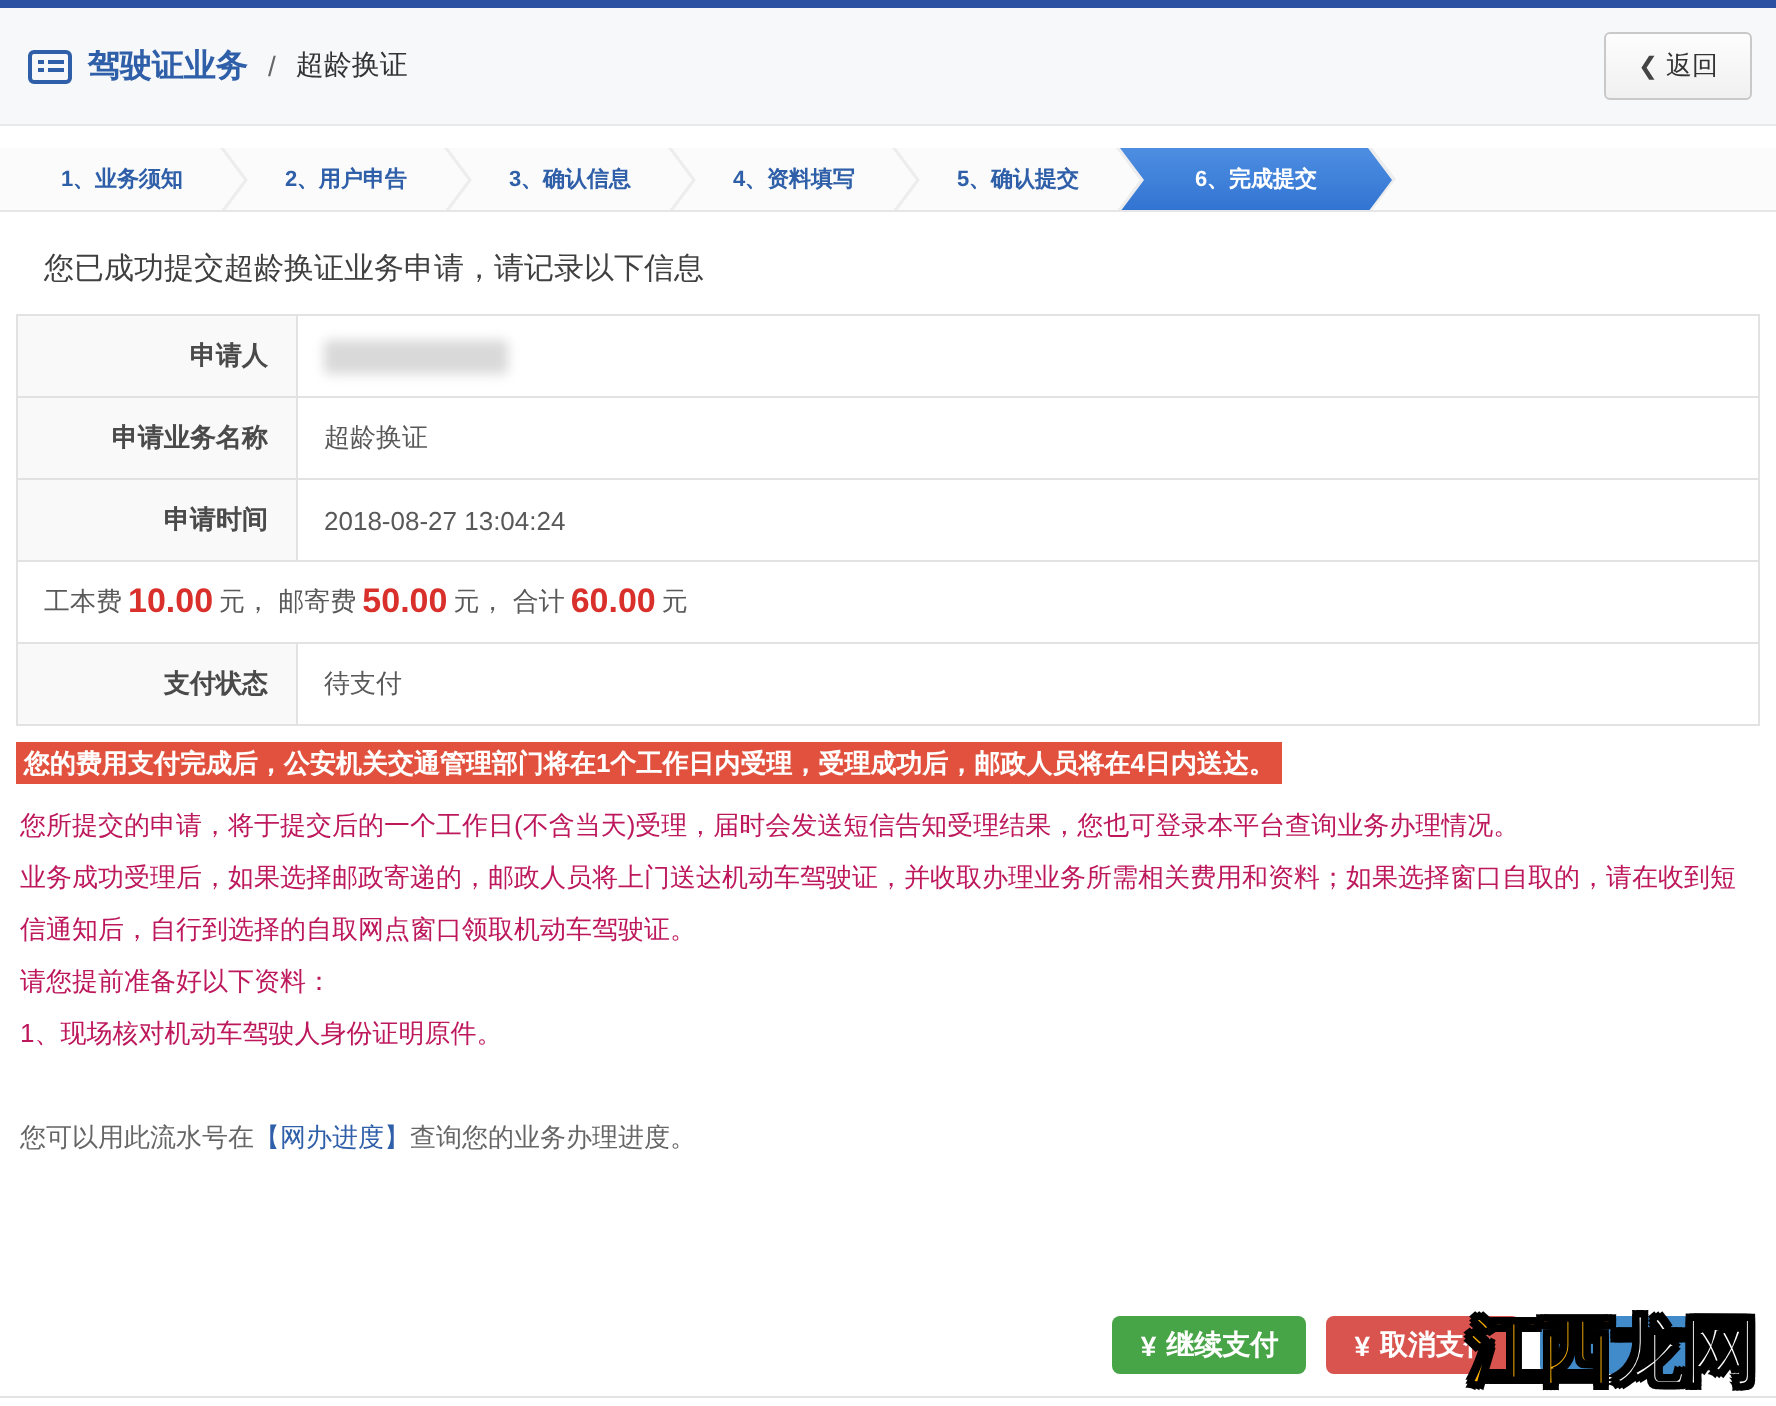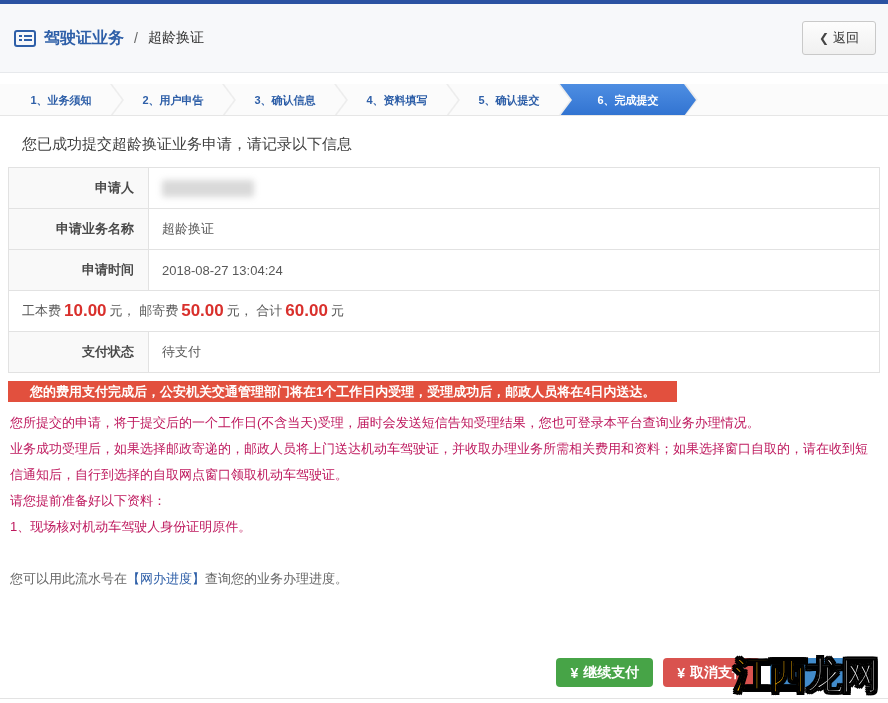--- a/index.html
+++ b/index.html
@@ -5,21 +5,21 @@
   * { margin:0; padding:0; box-sizing:border-box; }
   html,body { width:888px; height:703px; }
   body {
     font-family:"Liberation Sans","DejaVu Sans",sans-serif;
     background:#ffffff; color:#555; position:relative; overflow:hidden;
     font-size:13px;
   }
   .top-accent { height:4px; background:#2b52a2; width:100%; }
   
   .header {
-    height:69px; background:#f7f8fa; border-bottom:1px solid #e7e9ec;
+    height:59px; background:#f7f8fa; border-bottom:1px solid #e7e9ec;
     display:flex; align-items:center; justify-content:space-between;
     padding:0 12px 0 14px;
   }
   .header-left { display:flex; align-items:center; gap:8px; }
   .list-icon {
     width:22px; height:17px; border:2px solid #2e5fa8; border-radius:3px;
     background:
       linear-gradient(#2e5fa8,#2e5fa8) 3px 3px/3px 2px no-repeat,
       linear-gradient(#2e5fa8,#2e5fa8) 8px 3px/8px 2px no-repeat,
       linear-gradient(#2e5fa8,#2e5fa8) 3px 7px/3px 2px no-repeat,
@@ -73,21 +73,21 @@
   }
   .serial-badge {
     background:#449d44; color:#fff; font-weight:bold; font-size:15px;
     padding:3px 6px; letter-spacing:0.5px; display:inline-block;
   }
   .serial-note { color:#8a8a8a; margin-left:4px; }
   .fee-amount { color:#d9302c; font-weight:bold; font-size:17px; margin:0 3px; }
   
   .warning {
     display:inline-block; margin:8px 0 4px 8px; background:#e2503e; color:#fff;
-    font-weight:bold; font-size:13px; padding:3px 22px; line-height:15px;
+    font-weight:bold; font-size:13px; padding:3px 4px; line-height:15px;
   }
   .paragraphs { margin:4px 10px 0 10px; color:#be185d; line-height:26px; font-size:13px; }
   .paragraphs p { margin:0; }
   .progress-line { margin:30px 10px 0 10px; color:#666; font-size:13px; }
   .progress-link { color:#2e5fa8; text-decoration:none; cursor:pointer; }
   
   .actions { position:absolute; right:38px; bottom:16px; display:flex; gap:10px; }
   .btn {
     font-family:inherit; border:none; border-radius:4px; color:#fff; font-weight:bold;
     font-size:14px; padding:6px 14px; cursor:pointer; display:flex; align-items:center; gap:5px;

